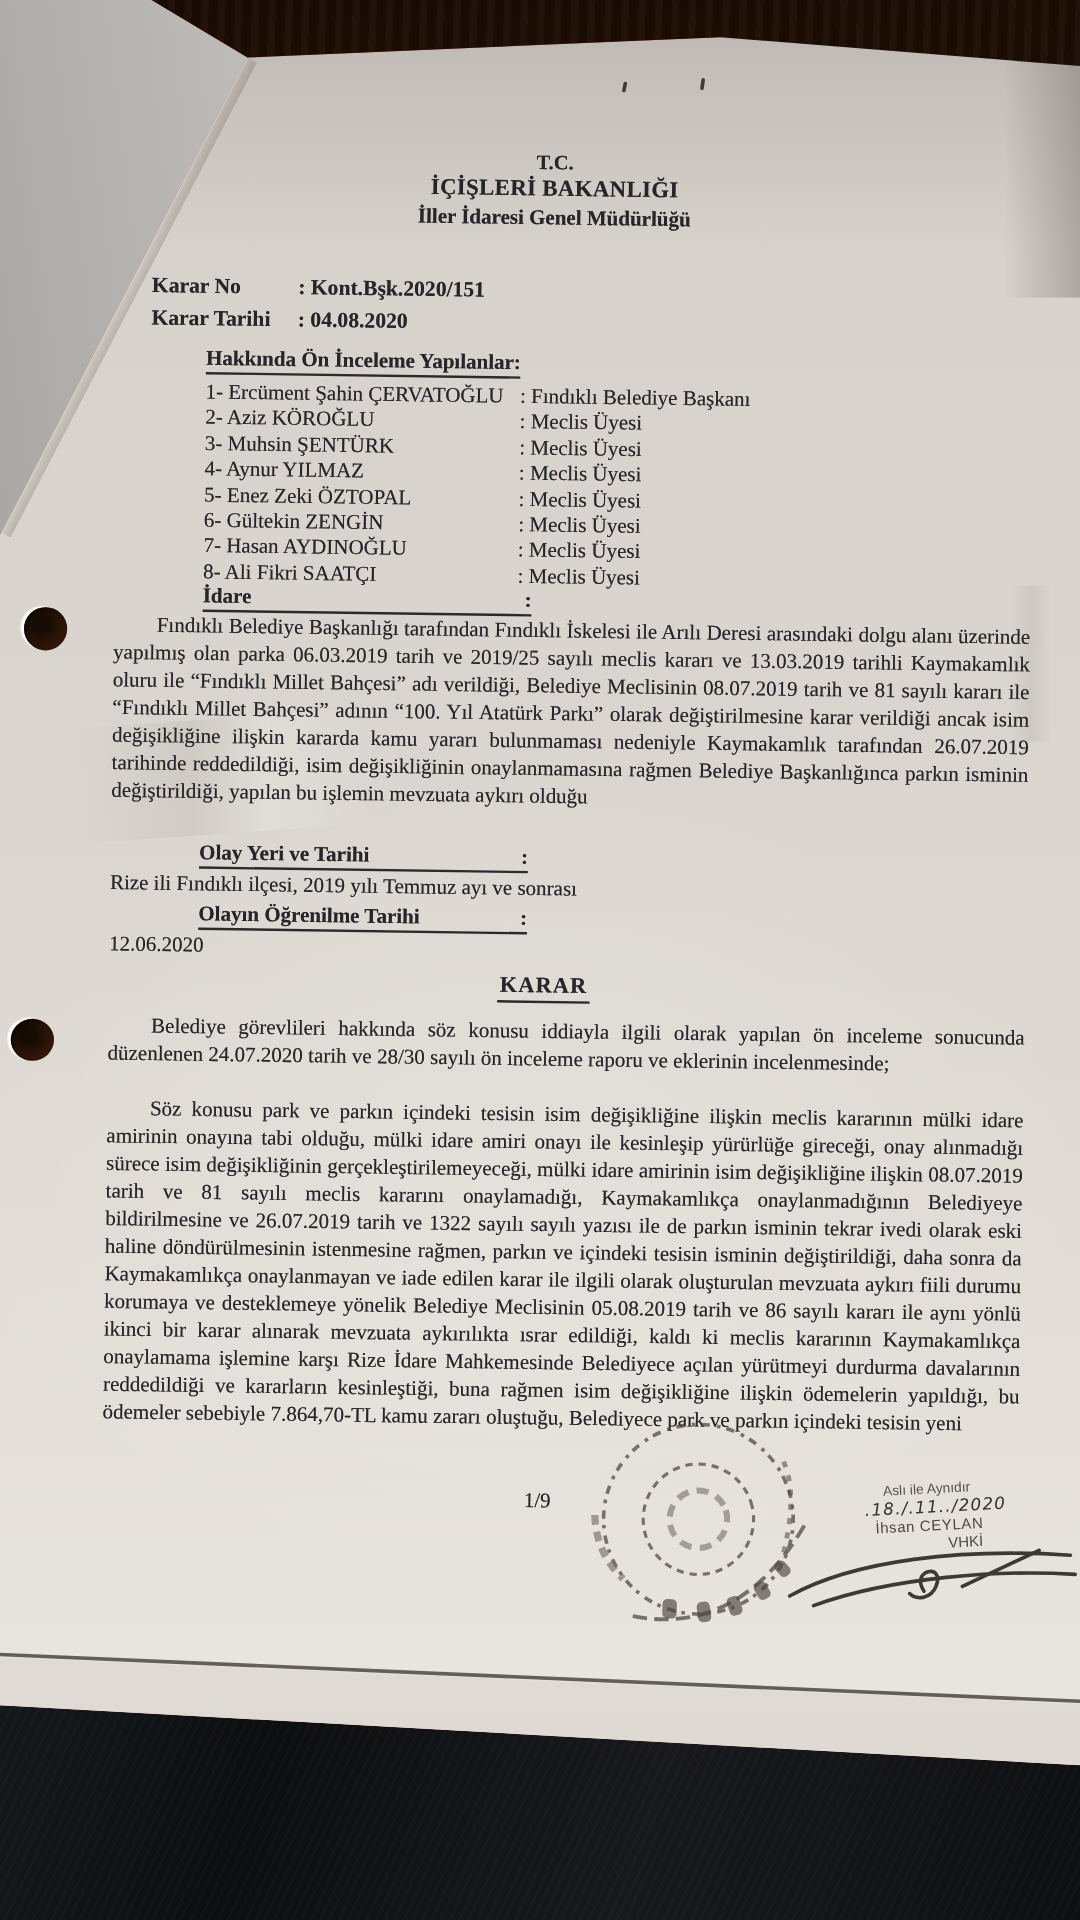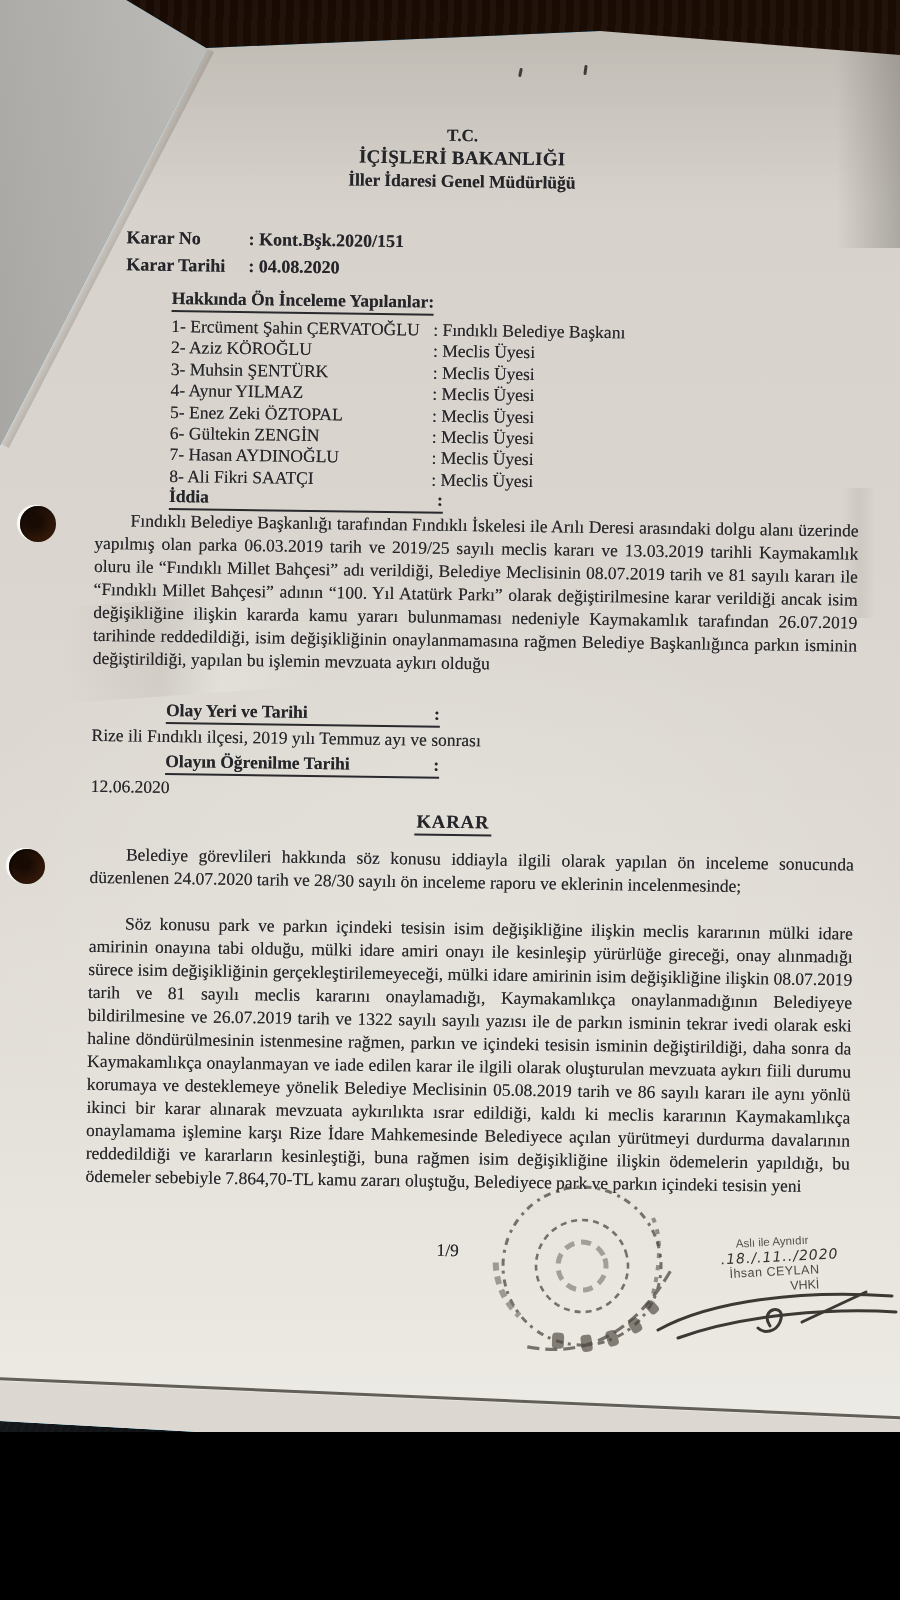--- a/index.html
+++ b/index.html
@@ -1,16 +1,16 @@
 <!DOCTYPE html>
 <html><head>
 <meta charset="utf-8">
 <style>
   html,body{margin:0;padding:0;background:#000;}
-  #scene{position:relative;width:900px;height:1432px;overflow:hidden;background:#0ea5e9;
+  #scene{position:relative;width:900px;height:1600px;overflow:hidden;background:#ef4444;
          font-family:"Liberation Serif", serif;}
 
   
   .fabric{position:absolute;inset:0;
     clip-path:polygon(0 1421px,900px 1471px,900px 1600px,0 1600px);
     background:
       linear-gradient(180deg, rgba(0,0,0,.6) 0px, rgba(0,0,0,.25) 22px, rgba(0,0,0,0) 70px),
       radial-gradient(760px 420px at 20% 22%, rgba(95,105,118,.20), rgba(0,0,0,0) 65%),
       linear-gradient(107deg,#23262a 0%,#1a1d20 22%,#0c0e10 48%,#17191c 72%,#0d0f11 100%);}
   .fabric::after{content:"";position:absolute;inset:0;
@@ -179,21 +179,21 @@
             <span>: Meclis Üyesi</span>
           </div>
           <div class="subject-row">
             <span class="subject-name">8- Ali Fikri SAATÇI</span>
             <span>: Meclis Üyesi</span>
           </div>
         </div>
       </div>
 
       <div class="sec-heading h-iddia">
-        <span>İddia</span>
+        <span>İdare</span>
         <span>:</span>
       </div>
       <div class="para indent p-iddia">Fındıklı Belediye Başkanlığı tarafından Fındıklı İskelesi ile Arılı Deresi arasındaki dolgu alanı üzerinde yapılmış olan parka 06.03.2019 tarih ve 2019/25 sayılı meclis kararı ve 13.03.2019 tarihli Kaymakamlık oluru ile “Fındıklı Millet Bahçesi” adı verildiği, Belediye Meclisinin 08.07.2019 tarih ve 81 sayılı kararı ile “Fındıklı Millet Bahçesi” adının “100. Yıl Atatürk Parkı” olarak değiştirilmesine karar verildiği ancak isim değişikliğine ilişkin kararda kamu yararı bulunmaması nedeniyle Kaymakamlık tarafından 26.07.2019 tarihinde reddedildiği, isim değişikliğinin onaylanmamasına rağmen Belediye Başkanlığınca parkın isminin değiştirildiği, yapılan bu işlemin mevzuata aykırı olduğu</div>
 
       <div class="sec-heading h-olay">
         <span>Olay Yeri ve Tarihi</span>
         <span>:</span>
       </div>
       <div class="para p-olay">Rize ili Fındıklı ilçesi, 2019 yılı Temmuz ayı ve sonrası</div>
 

